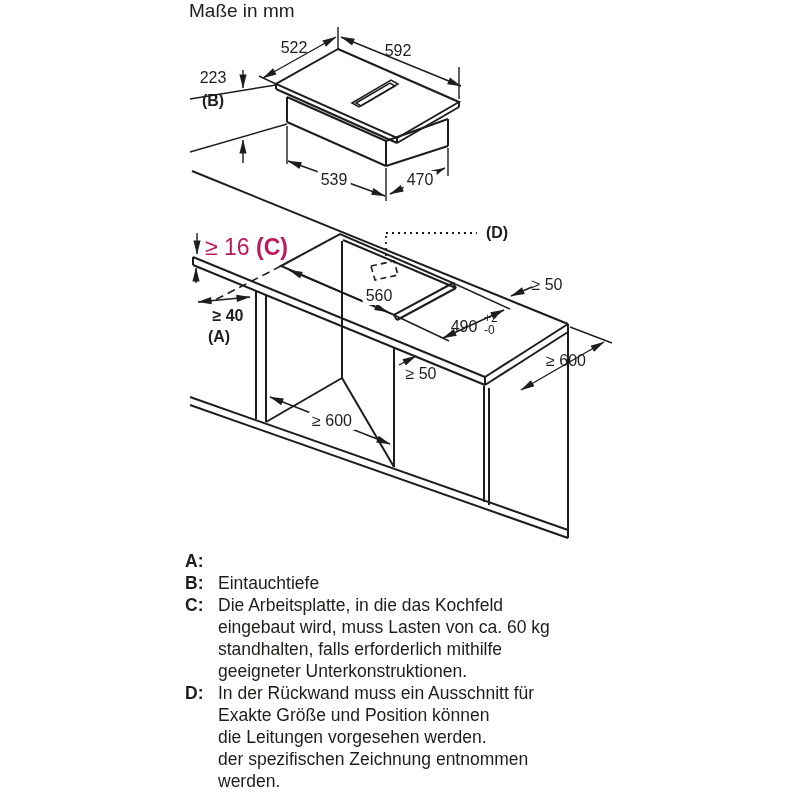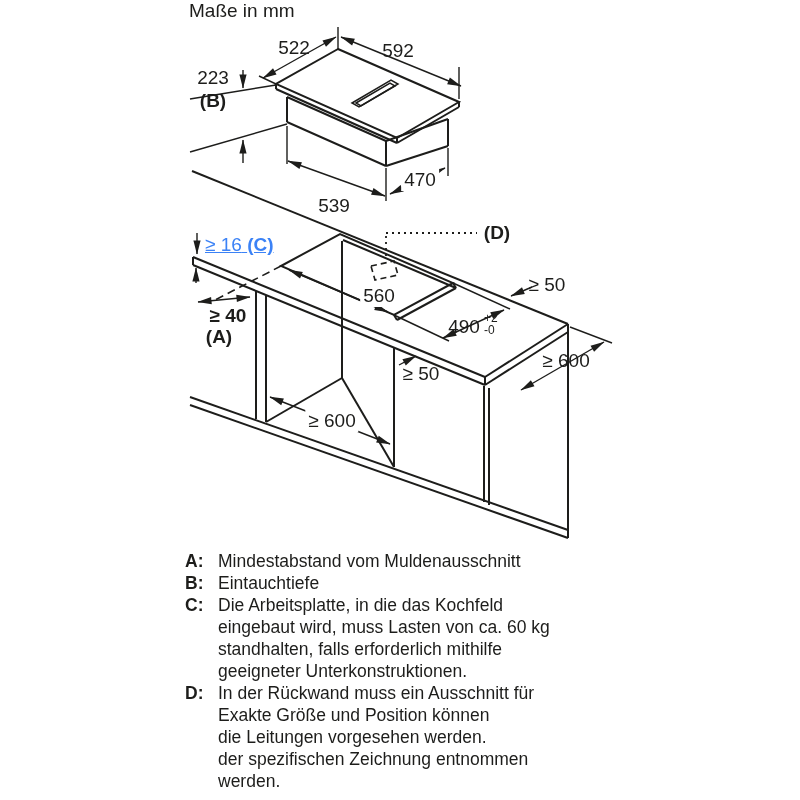--- a/index.html
+++ b/index.html
@@ -1,20 +1,20 @@
 <!DOCTYPE html>
 <html><head>
 <meta charset="utf-8">
 <style>
   html,body{margin:0;padding:0;background:#fff;}
   #stage{position:relative;width:800px;height:800px;background:#fff;overflow:hidden;
          font-family:"Liberation Sans","DejaVu Sans",sans-serif;color:#1d1d1b;}
   #drawing{position:absolute;left:0;top:0;}
-  .dim{position:absolute;transform:translate(-50%,-50%);font-size:19px;white-space:nowrap;color:#1d1d1b;}
-  .lab{position:absolute;font-size:19px;white-space:nowrap;color:#3b82f6;text-decoration:underline;}
+  .dim{position:absolute;transform:translate(-50%,-50%);font-size:16px;white-space:nowrap;color:#1d1d1b;}
+  .lab{position:absolute;font-size:23px;white-space:nowrap;color:#be185d;}
   .bg{background:#fff;padding:0 3px;}
   .ref{font-weight:bold;}
   #title{position:absolute;left:189px;top:0px;font-size:19px;color:#1d1d1b;}
   .tol{position:absolute;left:484px;top:312px;font-size:12px;line-height:12px;white-space:nowrap;}
   #legend{position:absolute;left:185px;top:550px;width:430px;font-size:17.5px;line-height:22px;}
   .lrow{display:flex;}
   .lkey{width:33px;font-weight:bold;flex:none;}
   .ltxt div{line-height:22px;}
 </style>
 </head>
@@ -127,21 +127,21 @@
       <line x1="270" y1="397" x2="390" y2="444" marker-start="url(#as)" marker-end="url(#ae)"></line>
     </g>
   </svg>
 
   <div id="title">Maße in mm</div>
 
   <div class="dim" style="left:294px;top:48px;">522</div>
   <div class="dim" style="left:398px;top:51px;">592</div>
   <div class="dim" style="left:213px;top:78px;">223</div>
   <div class="dim ref" style="left:213px;top:101px;">(B)</div>
-  <div class="dim bg" style="left:334px;top:180px;margin-top:26px;">539</div>
+  <div class="dim bg" style="left:334px;top:180px;">539</div>
   <div class="dim bg" style="left:420px;top:180px;">470</div>
 
   <div class="lab" style="left:205px;top:234px;">
     <span>≥ 16</span>
     <span class="ref">(C)</span>
   </div>
   <div class="dim" style="left:228px;top:316px;font-weight:bold;">≥ 40</div>
   <div class="dim ref" style="left:219px;top:337px;">(A)</div>
   <div class="dim bg" style="left:379px;top:296px;">560</div>
   <div class="dim ref" style="left:497px;top:233px;">(D)</div>
@@ -152,21 +152,20 @@
   </div>
   <div class="dim" style="left:547px;top:285px;">≥ 50</div>
   <div class="dim" style="left:566px;top:361px;">≥ 600</div>
   <div class="dim" style="left:421px;top:374px;">≥ 50</div>
   <div class="dim bg" style="left:332px;top:421px;">≥ 600</div>
 
   <div id="legend">
     <div class="lrow">
       <div class="lkey">A:</div>
       <div class="ltxt">
-        <div>Mindestabstand vom Muldenausschnitt</div>
       </div>
     </div>
     <div class="lrow">
       <div class="lkey">B:</div>
       <div class="ltxt">
         <div>Eintauchtiefe</div>
       </div>
     </div>
     <div class="lrow">
       <div class="lkey">C:</div>

